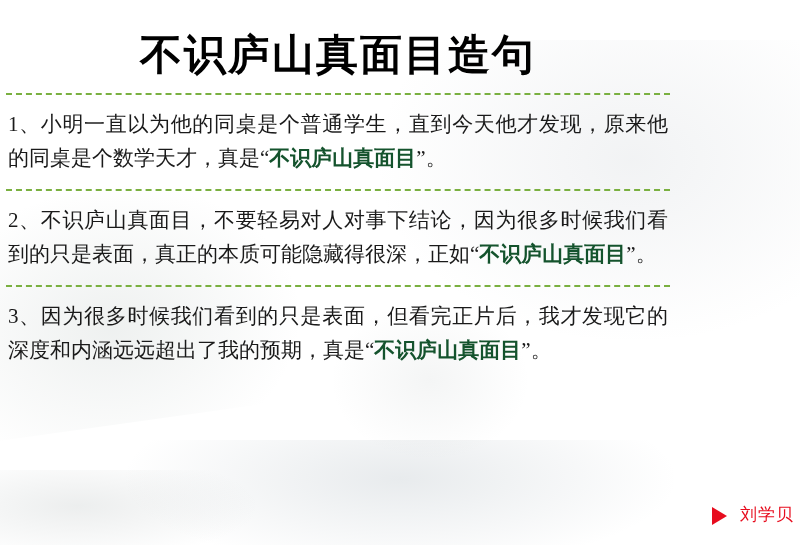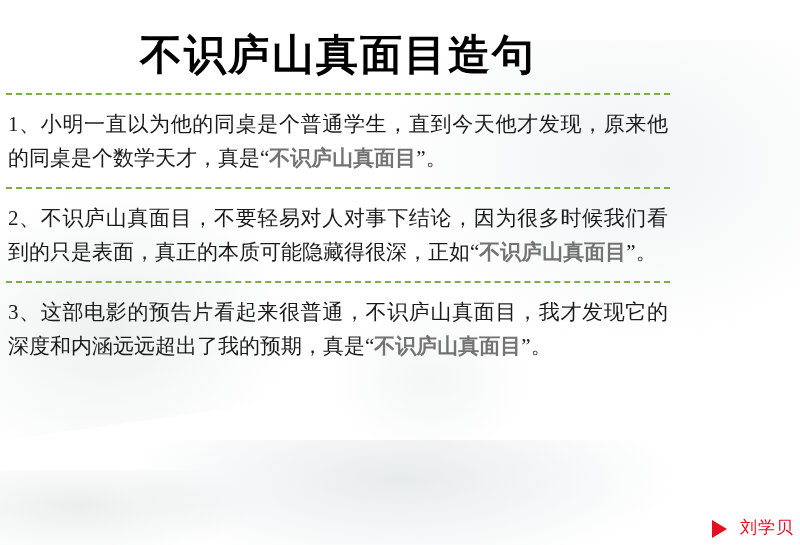--- a/index.html
+++ b/index.html
@@ -96,36 +96,37 @@
   .item {
     font-size: 21px;
     line-height: 1.62;
     color: #1a1a1a;
     padding: 12px 2px 12px 2px;
     text-align: justify;
     text-justify: inter-ideograph;
   }
 
   .hl {
-    color: #737373;
+    color: #14532d;
     font-weight: bold;
+    font-family: Liberation Mono, monospace;
   }
 
   .sep {
     border: 0;
     border-top: 2px dashed #7ab040;
     margin: 0 0 0 0;
     height: 0;
   }
 
   
   .watermark {
     position: absolute;
     right: 6px;
-    bottom: 6px;
+    bottom: 19px;
     display: flex;
     align-items: flex-end;
     gap: 4px;
     z-index: 2;
     opacity: 0.95;
   }
   .wm-mark {
     width: 26px;
     height: 22px;
     position: relative;
@@ -165,21 +166,21 @@
   <hr class="divider">
 
   <div class="item"><span>1、</span><span>小明一直以为他的同桌是个普通学生，直到今天他才发现，原来他的同桌是个数学天才，真是“</span><span class="hl">不识庐山真面目</span><span>”。</span></div>
 
   <hr class="sep">
 
   <div class="item"><span>2、</span><span>不识庐山真面目，不要轻易对人对事下结论，因为很多时候我们看到的只是表面，真正的本质可能隐藏得很深，正如“</span><span class="hl">不识庐山真面目</span><span>”。</span></div>
 
   <hr class="sep">
 
-  <div class="item"><span>3、</span><span>这部电影的预告片看起来很普通，不识庐山真面目，我才发现它的深度和内涵远远超出了我的预期，真是“</span><span class="hl">不识庐山真面目</span><span>”。</span></div>
+  <div class="item"><span>3、</span><span>因为很多时候我们看到的只是表面，但看完正片后，我才发现它的深度和内涵远远超出了我的预期，真是“</span><span class="hl">不识庐山真面目</span><span>”。</span></div>
 
 </div>
 
 <div class="watermark">
   <div class="wm-mark">
       <div class="tri"></div>
     </div>
   <div class="wm-text">刘学贝</div>
 </div>
 

